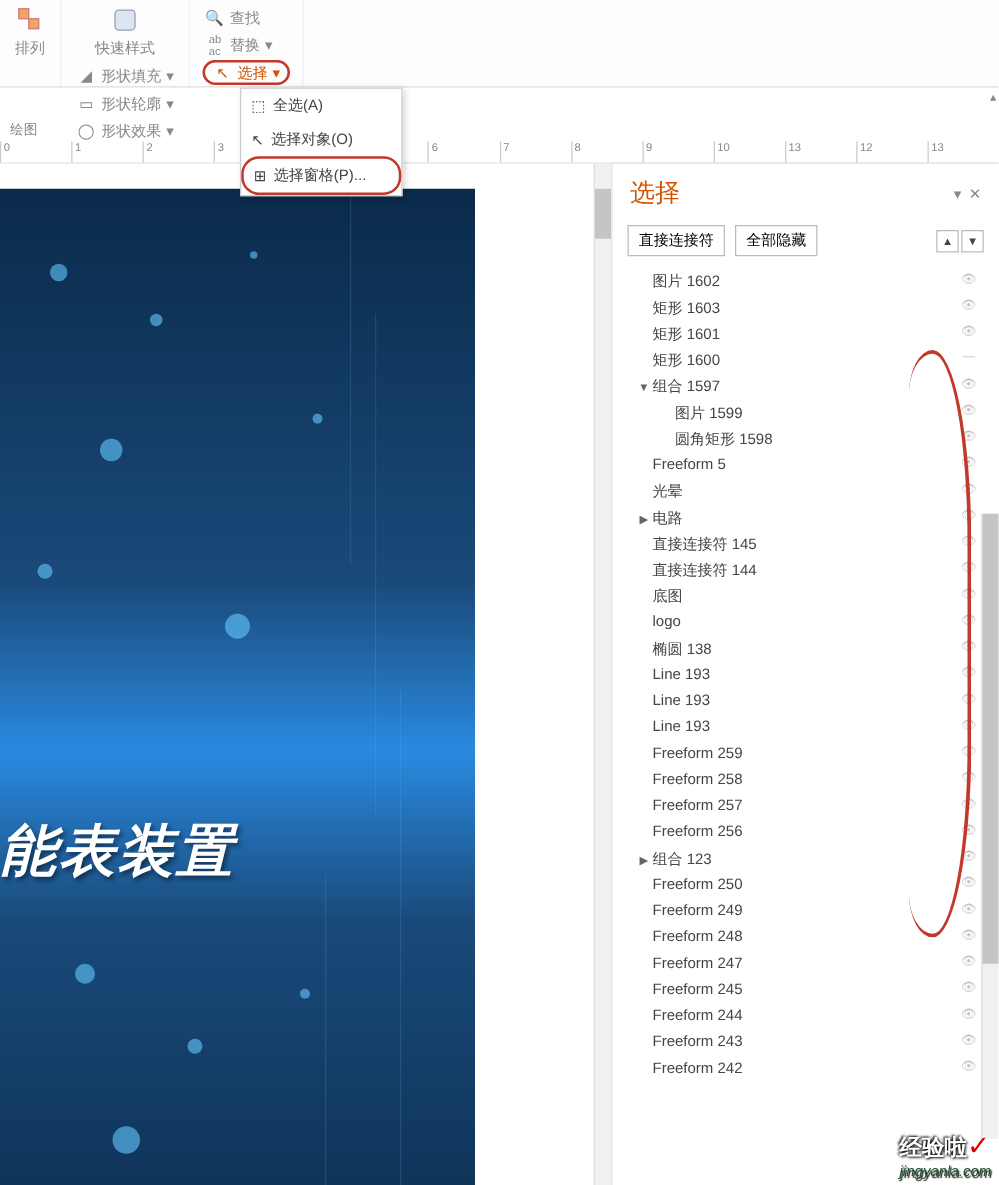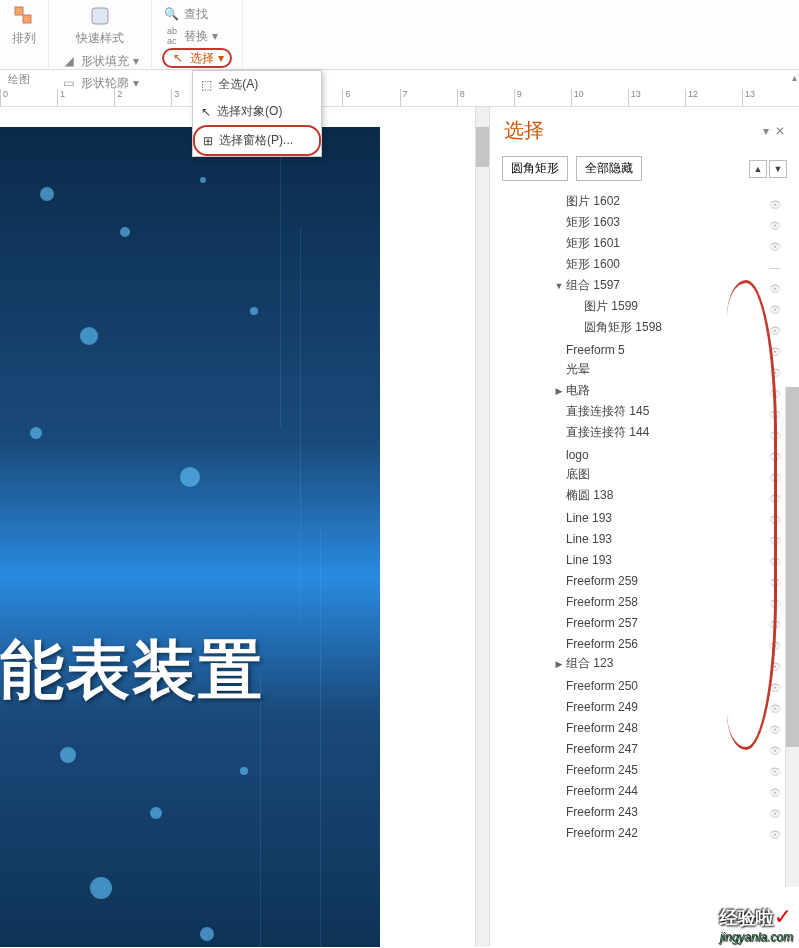--- a/index.html
+++ b/index.html
@@ -59,20 +59,21 @@
     .select-btn {
       color: #d35400;
       border: 2px solid #c0392b;
       border-radius: 18px;
       padding: 0 6px;
     }
     .section-label {
       font-size: 11px;
       color: #888;
       padding: 2px 8px;
+      margin-top: 24px;
     }
     .ruler {
       height: 18px;
       background: #fff;
       border-bottom: 1px solid #ddd;
       position: relative;
       font-size: 9px;
       color: #888;
       display: flex;
     }
@@ -96,22 +97,23 @@
       left: 0; top: 20px;
       width: 380px;
       height: 900px;
       background: linear-gradient(180deg, #0a2a4a 0%, #1a4a7a 35%, #2a8ae0 50%, #1a4a7a 65%, #0a2a4a 100%);
       overflow: hidden;
     }
     .slide-text {
       position: absolute;
       left: 0; top: 500px;
       color: white;
-      font-size: 64px;
+      font-size: 45px;
       font-weight: 900;
+      font-style: italic;
       text-shadow: 2px 2px 4px rgba(0,0,0,0.5);
       letter-spacing: 2px;
       white-space: nowrap;
     }
     .dot {
       position: absolute;
       border-radius: 50%;
       background: rgba(100,200,255,0.6);
     }
     .circuit-line {
@@ -188,24 +190,23 @@
     }
     .object-list {
       flex: 1;
       overflow-y: auto;
       padding: 4px 0;
       position: relative;
     }
     .obj-item {
       display: flex;
       justify-content: space-between;
-      align-items: flex-end;
+      align-items: flex-start;
       padding: 2px 14px 2px 0;
       height: 21px;
-      margin-left: 44px;
     }
     .obj-label {
       display: flex;
       align-items: center;
       gap: 2px;
     }
     .obj-label .spacer { display: inline-block; }
     .obj-tri {
       width: 10px;
       font-size: 9px;
@@ -392,21 +393,21 @@
 
   <div class="selection-pane">
     <div class="pane-header">
       <span class="pane-title">选择</span>
       <div class="pane-close-group">
         <span style="color:#888;">▾</span>
         <span style="color:#888;">✕</span>
       </div>
     </div>
     <div class="pane-toolbar">
-      <button class="pane-btn">圆角矩形</button>
+      <button class="pane-btn">直接连接符</button>
       <button class="pane-btn">全部隐藏</button>
       <div class="arrow-btns">
         <div class="arrow-btn">▲</div>
         <div class="arrow-btn">▼</div>
       </div>
     </div>
     <div class="object-list" id="object-list">
       <div class="obj-item">
           <div class="obj-label">
             <span class="spacer" style="width: 18px;"></span>
@@ -500,29 +501,29 @@
             <span class="spacer" style="width: 18px;"></span>
             <span class="obj-tri"></span>
             <span>直接连接符 144</span>
           </div>
           <span class="eye-icon"></span>
         </div>
         <div class="obj-item">
           <div class="obj-label">
             <span class="spacer" style="width: 18px;"></span>
             <span class="obj-tri"></span>
+            <span>底图</span>
+          </div>
+          <span class="eye-icon"></span>
+        </div>
+        <div class="obj-item">
+          <div class="obj-label">
+            <span class="spacer" style="width: 18px;"></span>
+            <span class="obj-tri"></span>
             <span>logo</span>
-          </div>
-          <span class="eye-icon"></span>
-        </div>
-        <div class="obj-item">
-          <div class="obj-label">
-            <span class="spacer" style="width: 18px;"></span>
-            <span class="obj-tri"></span>
-            <span>底图</span>
           </div>
           <span class="eye-icon"></span>
         </div>
         <div class="obj-item">
           <div class="obj-label">
             <span class="spacer" style="width: 18px;"></span>
             <span class="obj-tri"></span>
             <span>椭圆 138</span>
           </div>
           <span class="eye-icon"></span>

